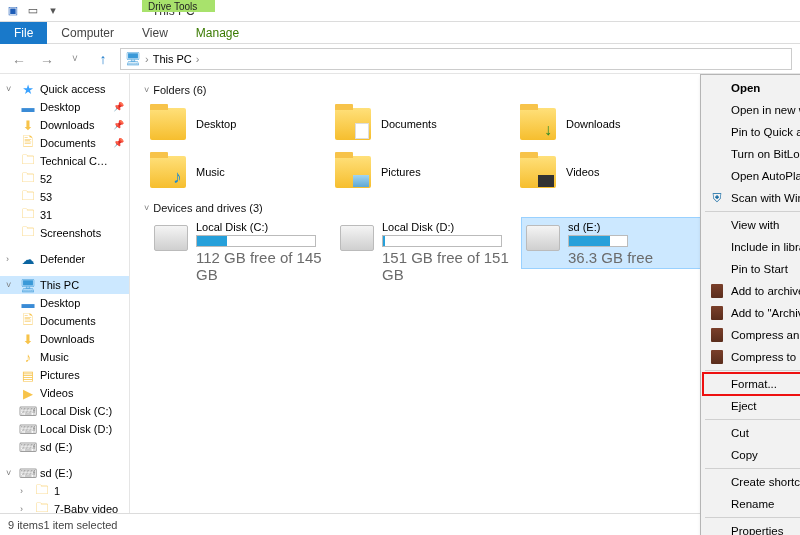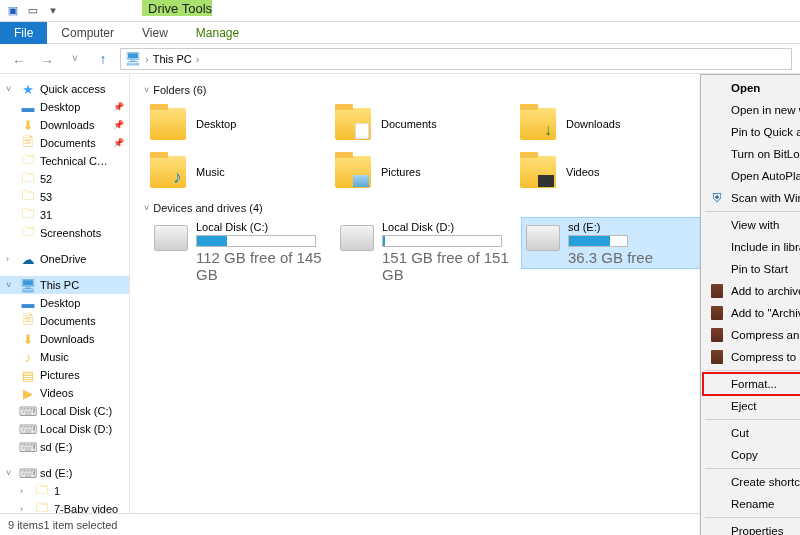--- a/index.html
+++ b/index.html
@@ -3,21 +3,21 @@
 <meta charset="utf-8">
 <style>
 html,body{margin:0;padding:0;font:11px "Segoe UI",Tahoma,sans-serif;background:#fff;color:#000;width:800px;height:535px;overflow:hidden}
 *,*::before,*::after{box-sizing:border-box}
 
 .titlebar{height:22px;display:flex;align-items:center;border-bottom:1px solid #dcdcdc}
 .qat{display:flex;height:100%;align-items:center;gap:2px;padding:0 4px}
 .qat-btn{width:18px;height:18px;display:flex;align-items:center;justify-content:center;color:#555}
 .qat-btn.save{color:#1e5db8}
 .titlebar-text{flex:1;padding-left:6px;font-size:12px;color:#333}
-.drive-tools{position:absolute;left:142px;top:0;font-size:13px;background:#a8e26c;padding:1px 0 0 6px;color:#222}
+.drive-tools{position:absolute;left:142px;top:0;font-size:10px;background:#a8e26c;padding:1px 18px 0 6px;color:#222}
 
 .ribbon{height:22px;display:flex;align-items:center;border-bottom:1px solid #dcdcdc;background:#fff;position:relative}
 .tab{padding:4px 14px;font-size:12px;color:#444;display:flex;align-items:center}
 .tab.file{background:#1979ca;color:#fff}
 .tab.manage{color:#3a7a00}
 
 .addr{height:30px;display:flex;align-items:center;border-bottom:1px solid #e5e5e5;padding:0 8px;gap:6px}
 .nav-btn{width:22px;height:22px;display:flex;align-items:center;justify-content:center;color:#888;font-size:14px}
 .nav-btn.active{color:#1979ca}
 .bc{flex:1;height:22px;border:1px solid #ccc;display:flex;align-items:center;padding:0 4px;gap:4px;font-size:11px}
@@ -150,21 +150,21 @@
         <span>31</span>
       </div>
     <div class="tree-item">
         <span class="ico folder-ico">🗀</span>
         <span>Screenshots</span>
       </div>
     <div style="height:8px"></div>
     <div class="tree-item root">
         <span class="exp">›</span>
         <span class="ico onedrive-ico">☁</span>
-        <span>OneDrive</span>
+        <span>Defender</span>
       </div>
     <div style="height:8px"></div>
     <div class="tree-item root this-pc">
         <span class="exp">˅</span>
         <span class="ico thispc-ico">🖥</span>
         <span>This PC</span>
       </div>
     <div class="tree-item">
         <span class="ico desktop-ico">▬</span>
         <span>Desktop</span>
@@ -254,21 +254,21 @@
         </div>
       <div class="fitem">
           <div class="bigfolder vid"></div>
           <span>Videos</span>
         </div>
     </div>
 
     <div class="section" style="margin-top:4px">
       <div class="section-hdr">
           <span class="chev">˅</span>
-          <span>Devices and drives (4)</span>
+          <span>Devices and drives (3)</span>
         </div>
     </div>
     <div class="dgrid">
       <div class="ditem">
         <div class="drive-ico"></div>
         <div class="info">
             <span>Local Disk (C:)</span>
             <div class="bar">
               <div style="width:25%"></div>
             </div>

